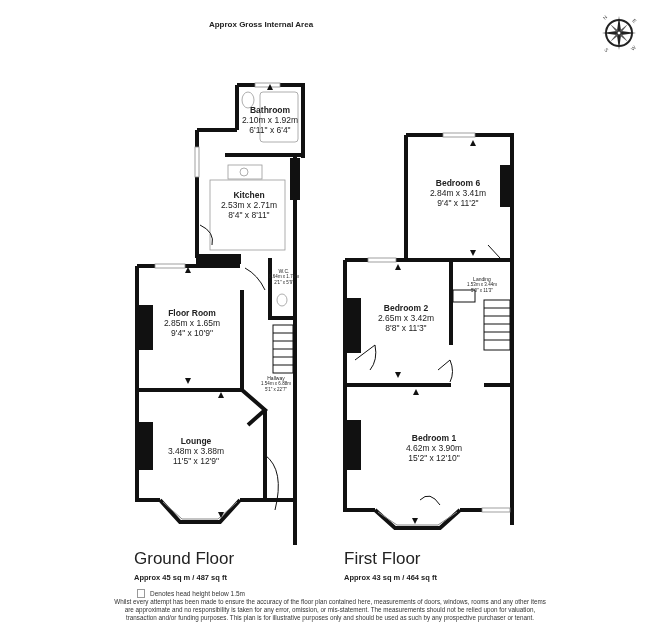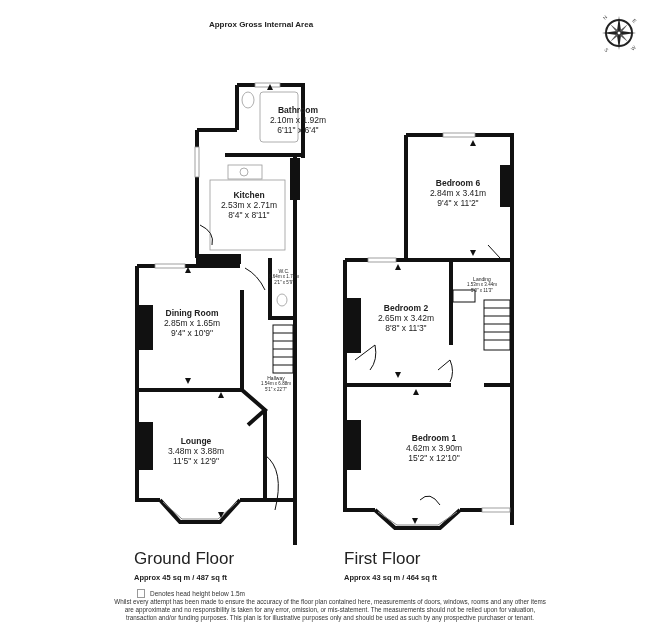--- a/index.html
+++ b/index.html
@@ -151,38 +151,38 @@
     <polygon points="218,512 221,518 224,512"></polygon>
     <polygon points="470,146 473,140 476,146"></polygon>
     <polygon points="470,250 473,256 476,250"></polygon>
     <polygon points="395,270 398,264 401,270"></polygon>
     <polygon points="395,372 398,378 401,372"></polygon>
     <polygon points="413,395 416,389 419,395"></polygon>
     <polygon points="412,518 415,524 418,518"></polygon>
   </g>
 </svg>
 
-<div class="lbl" style="left:270px; top:105px;margin-left:28px;">
+<div class="lbl" style="left:270px; top:105px;">
   <div class="n">Bathroom</div>
   <div class="d">2.10m x 1.92m</div>
   <div class="d">6'11" x 6'4"</div>
 </div>
 <div class="lbl" style="left:249px; top:190px;">
 
   <div class="n">Kitchen</div>
   <div class="d">2.53m x 2.71m</div>
   <div class="d">8'4" x 8'11"</div>
 </div>
 <div class="lbl sm" style="left:284px; top:268px;">
   <div class="n">W.C.</div>
   <div class="d">0.64m x 1.74m</div>
   <div class="d">2'1" x 5'9"</div>
 </div>
 <div class="lbl" style="left:192px; top:308px;">
-  <div class="n">Dining Room</div>
+  <div class="n">Floor Room</div>
   <div class="d">2.85m x 1.65m</div>
   <div class="d">9'4" x 10'9"</div>
 </div>
 <div class="lbl sm" style="left:276px; top:375px;">
   <div class="n">Hallway</div>
   <div class="d">1.54m x 6.88m</div>
   <div class="d">5'1" x 22'7"</div>
 </div>
 <div class="lbl" style="left:196px; top:436px;">
   <div class="n">Lounge</div>

